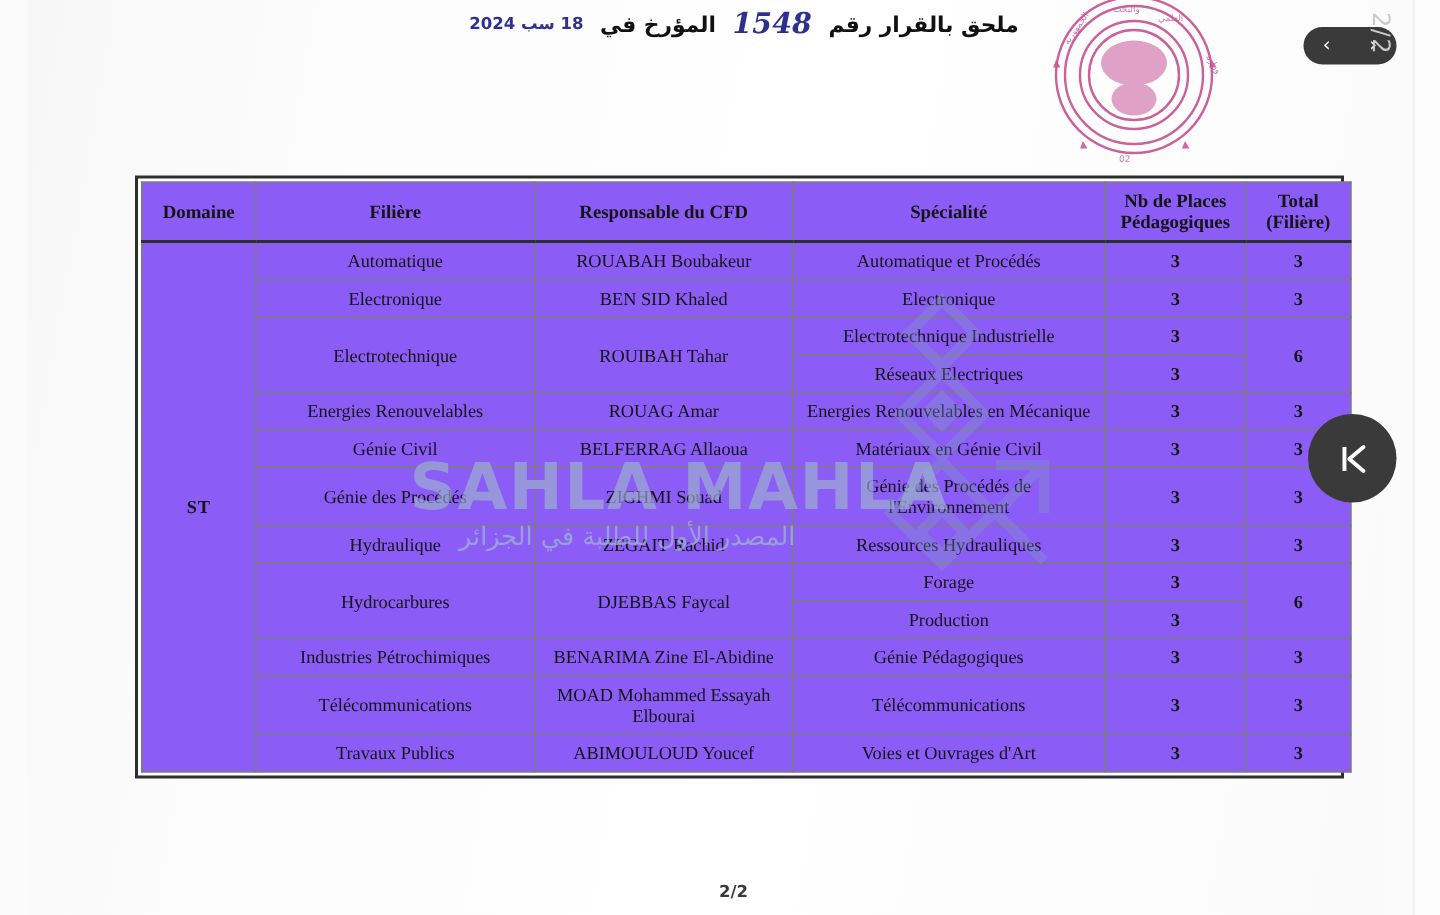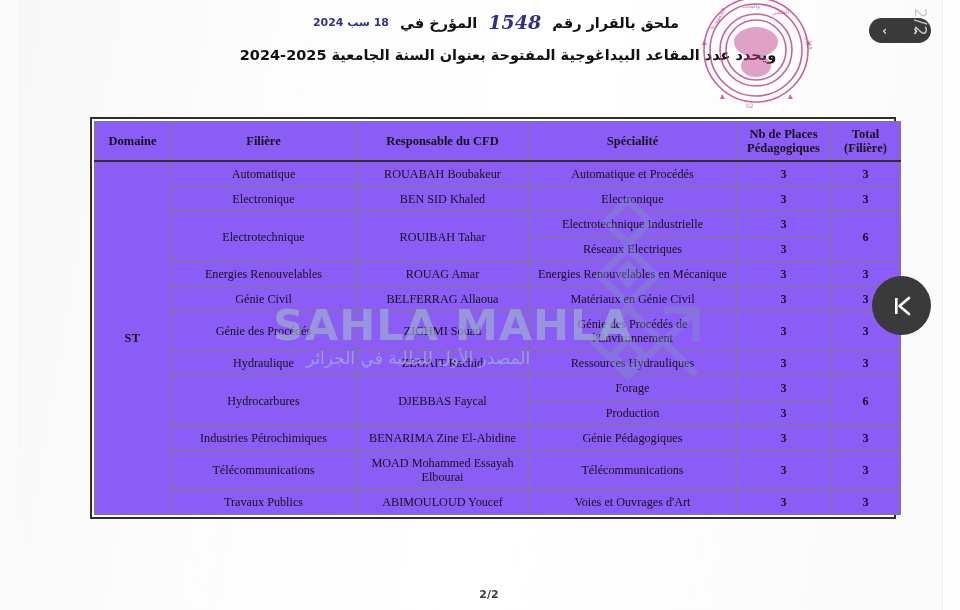--- a/index.html
+++ b/index.html
@@ -45,21 +45,21 @@
     direction: rtl;
     text-align: center;
     font-family: "DejaVu Sans", sans-serif;
     font-weight: bold;
     color: #111;
     z-index: 6;
   }
   .doc-head .ln {
     font-size: 14.5px;
     letter-spacing: .6px;
-    line-height: 31px;
+    line-height: 18px;
     white-space: nowrap;
   }
   .doc-head .ln1 { margin-right: 30px; }
   .handwrite {
     font-family: "DejaVu Serif", serif;
     font-style: italic;
     font-size: 19px;
     color: #2e3090;
     letter-spacing: 1px;
     padding: 0 6px;
@@ -248,21 +248,20 @@
   <div id="page">
     <div id="page-inner">
 
       <div class="doc-head">
         <div class="ln ln1">
           <span>ملحق بالقرار رقم</span>
           <span class="handwrite">1548</span>
           <span>المؤرخ في</span>
           <span class="datestamp">18 سب 2024</span>
         </div>
-        <div class="ln">ويحدد عدد المقاعد البيداغوجية المفتوحة بعنوان السنة الجامعية 2025-2024</div>
       </div>
 
       <svg class="stamp" viewBox="0 0 140 120">
         <g fill="none" stroke="#c0418a" stroke-width="1.6" opacity="0.95">
           <circle cx="70" cy="56" r="52"></circle>
           <circle cx="70" cy="56" r="46"></circle>
           <circle cx="70" cy="56" r="36"></circle>
           <circle cx="70" cy="56" r="30"></circle>
         </g>
         <g fill="#c0418a" opacity="0.55">

